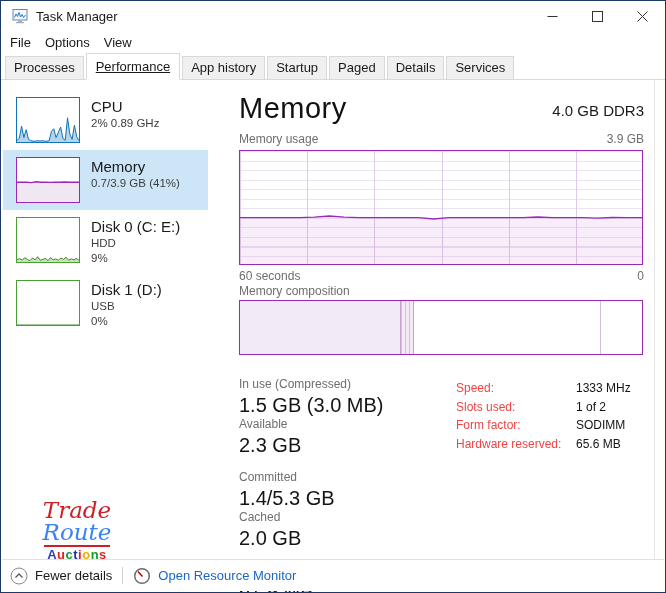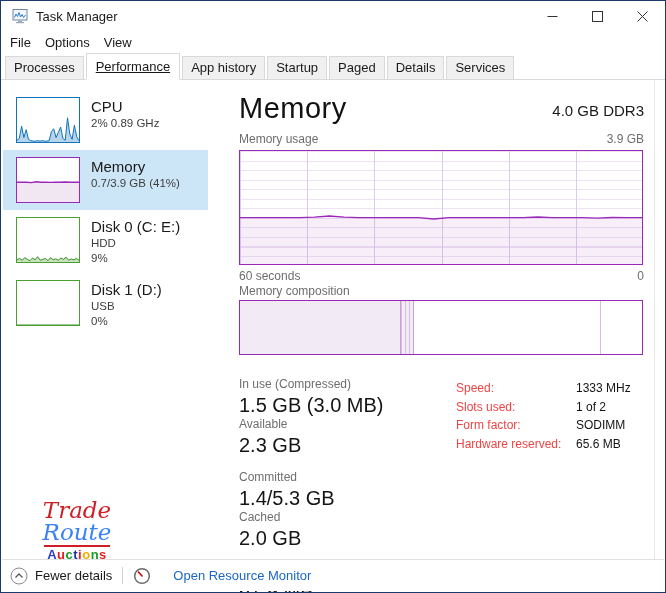--- a/index.html
+++ b/index.html
@@ -90,21 +90,21 @@
   .wm2 { font-family: "DejaVu Serif", serif; font-style: italic; font-size: 23px; line-height: 23px; color: #3b82f6; }
   .wm-underline { height: 2px; width: 66px; background: #cf1f26; margin: 1px auto 1px auto; }
   .wm3 { font-size: 13px; font-weight: bold; letter-spacing: 0.5px; line-height: 14px; }
   
   .footer {
     position: absolute; left: 1px; right: 1px; bottom: 1px; height: 32px;
     border-top: 1px solid #e1e1e1; display: flex; align-items: center; background: #fff; padding-left: 8px;
   }
   .fewer { display: flex; align-items: center; gap: 7px; font-size: 13px; color: #191919; cursor: default; justify-content: space-between; }
   .footer-divider { width: 1px; height: 17px; background: #d0d0d0; margin: 0 10px; }
-  .resmon { display: flex; align-items: center; gap: 22px; font-size: 13px; color: #1a66c4; cursor: pointer; }
+  .resmon { display: flex; align-items: center; gap: 7px; font-size: 13px; color: #1a66c4; cursor: pointer; }
 </style>
 </head>
 <body>
 
 <div class="window">
 
   <div class="titlebar">
     <span class="app-icon">
       <svg width="16" height="16" viewBox="0 0 16 16">
         <rect x="1" y="1.5" width="14" height="10.5" fill="#f4f8fc" stroke="#6a87a8" stroke-width="1"></rect>

